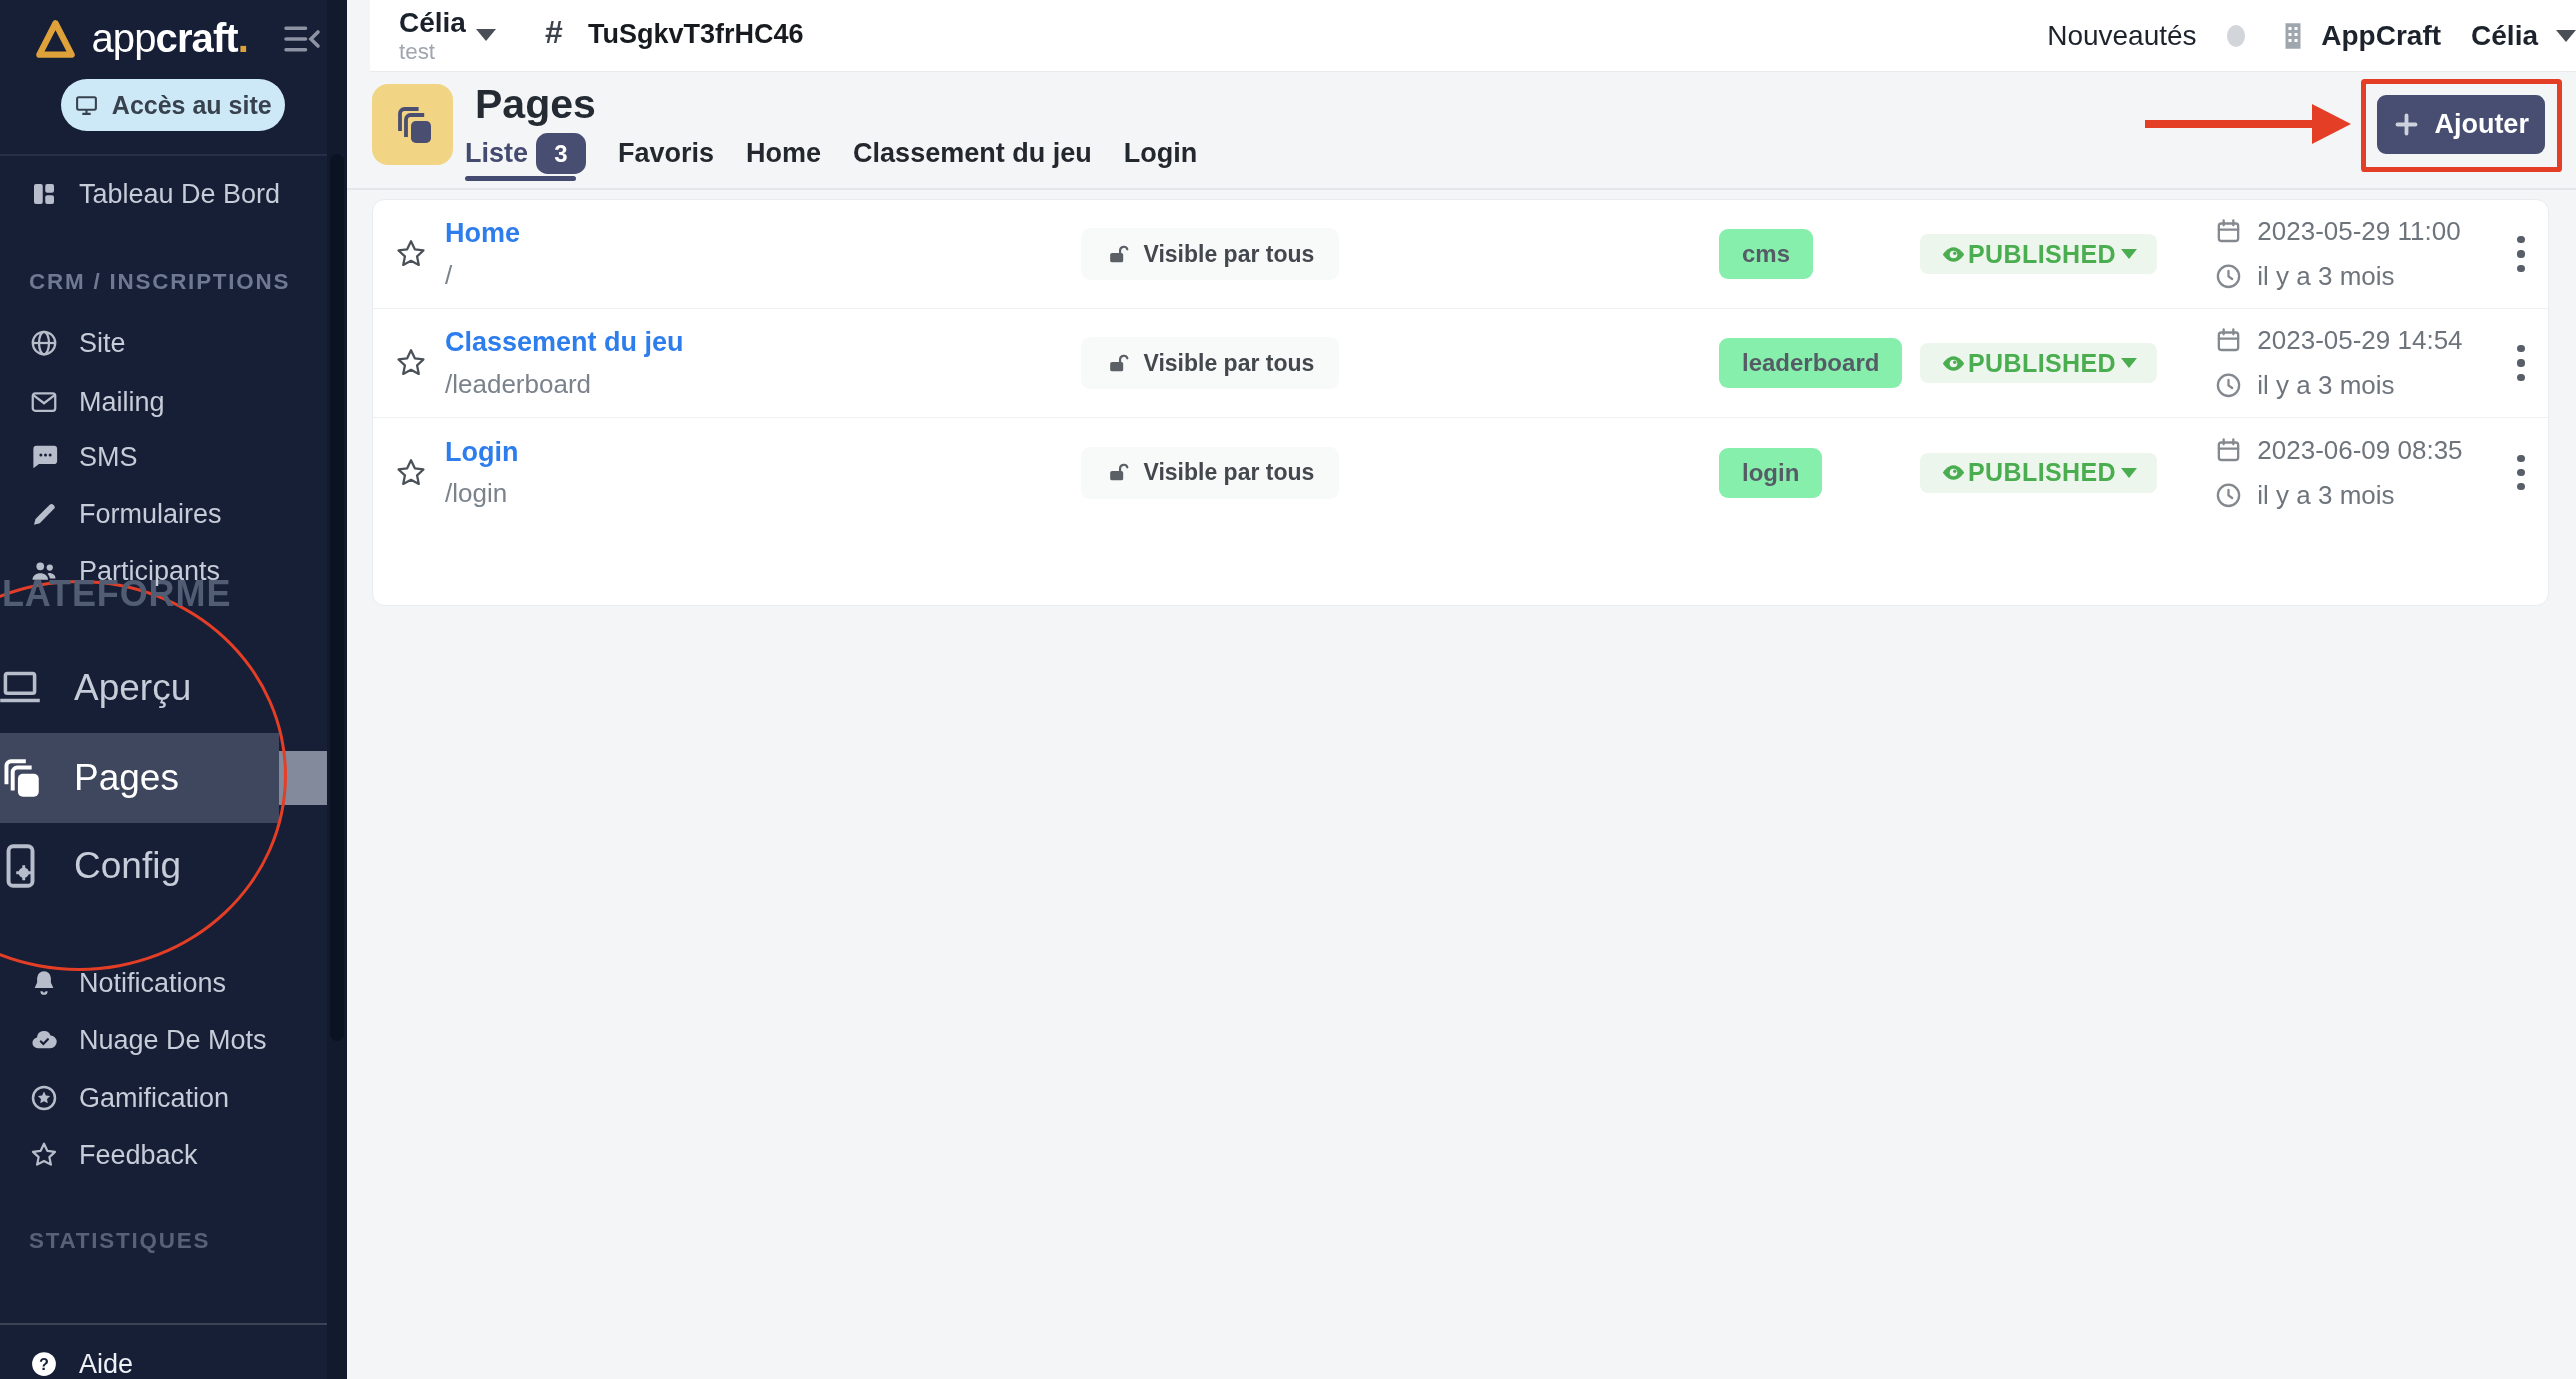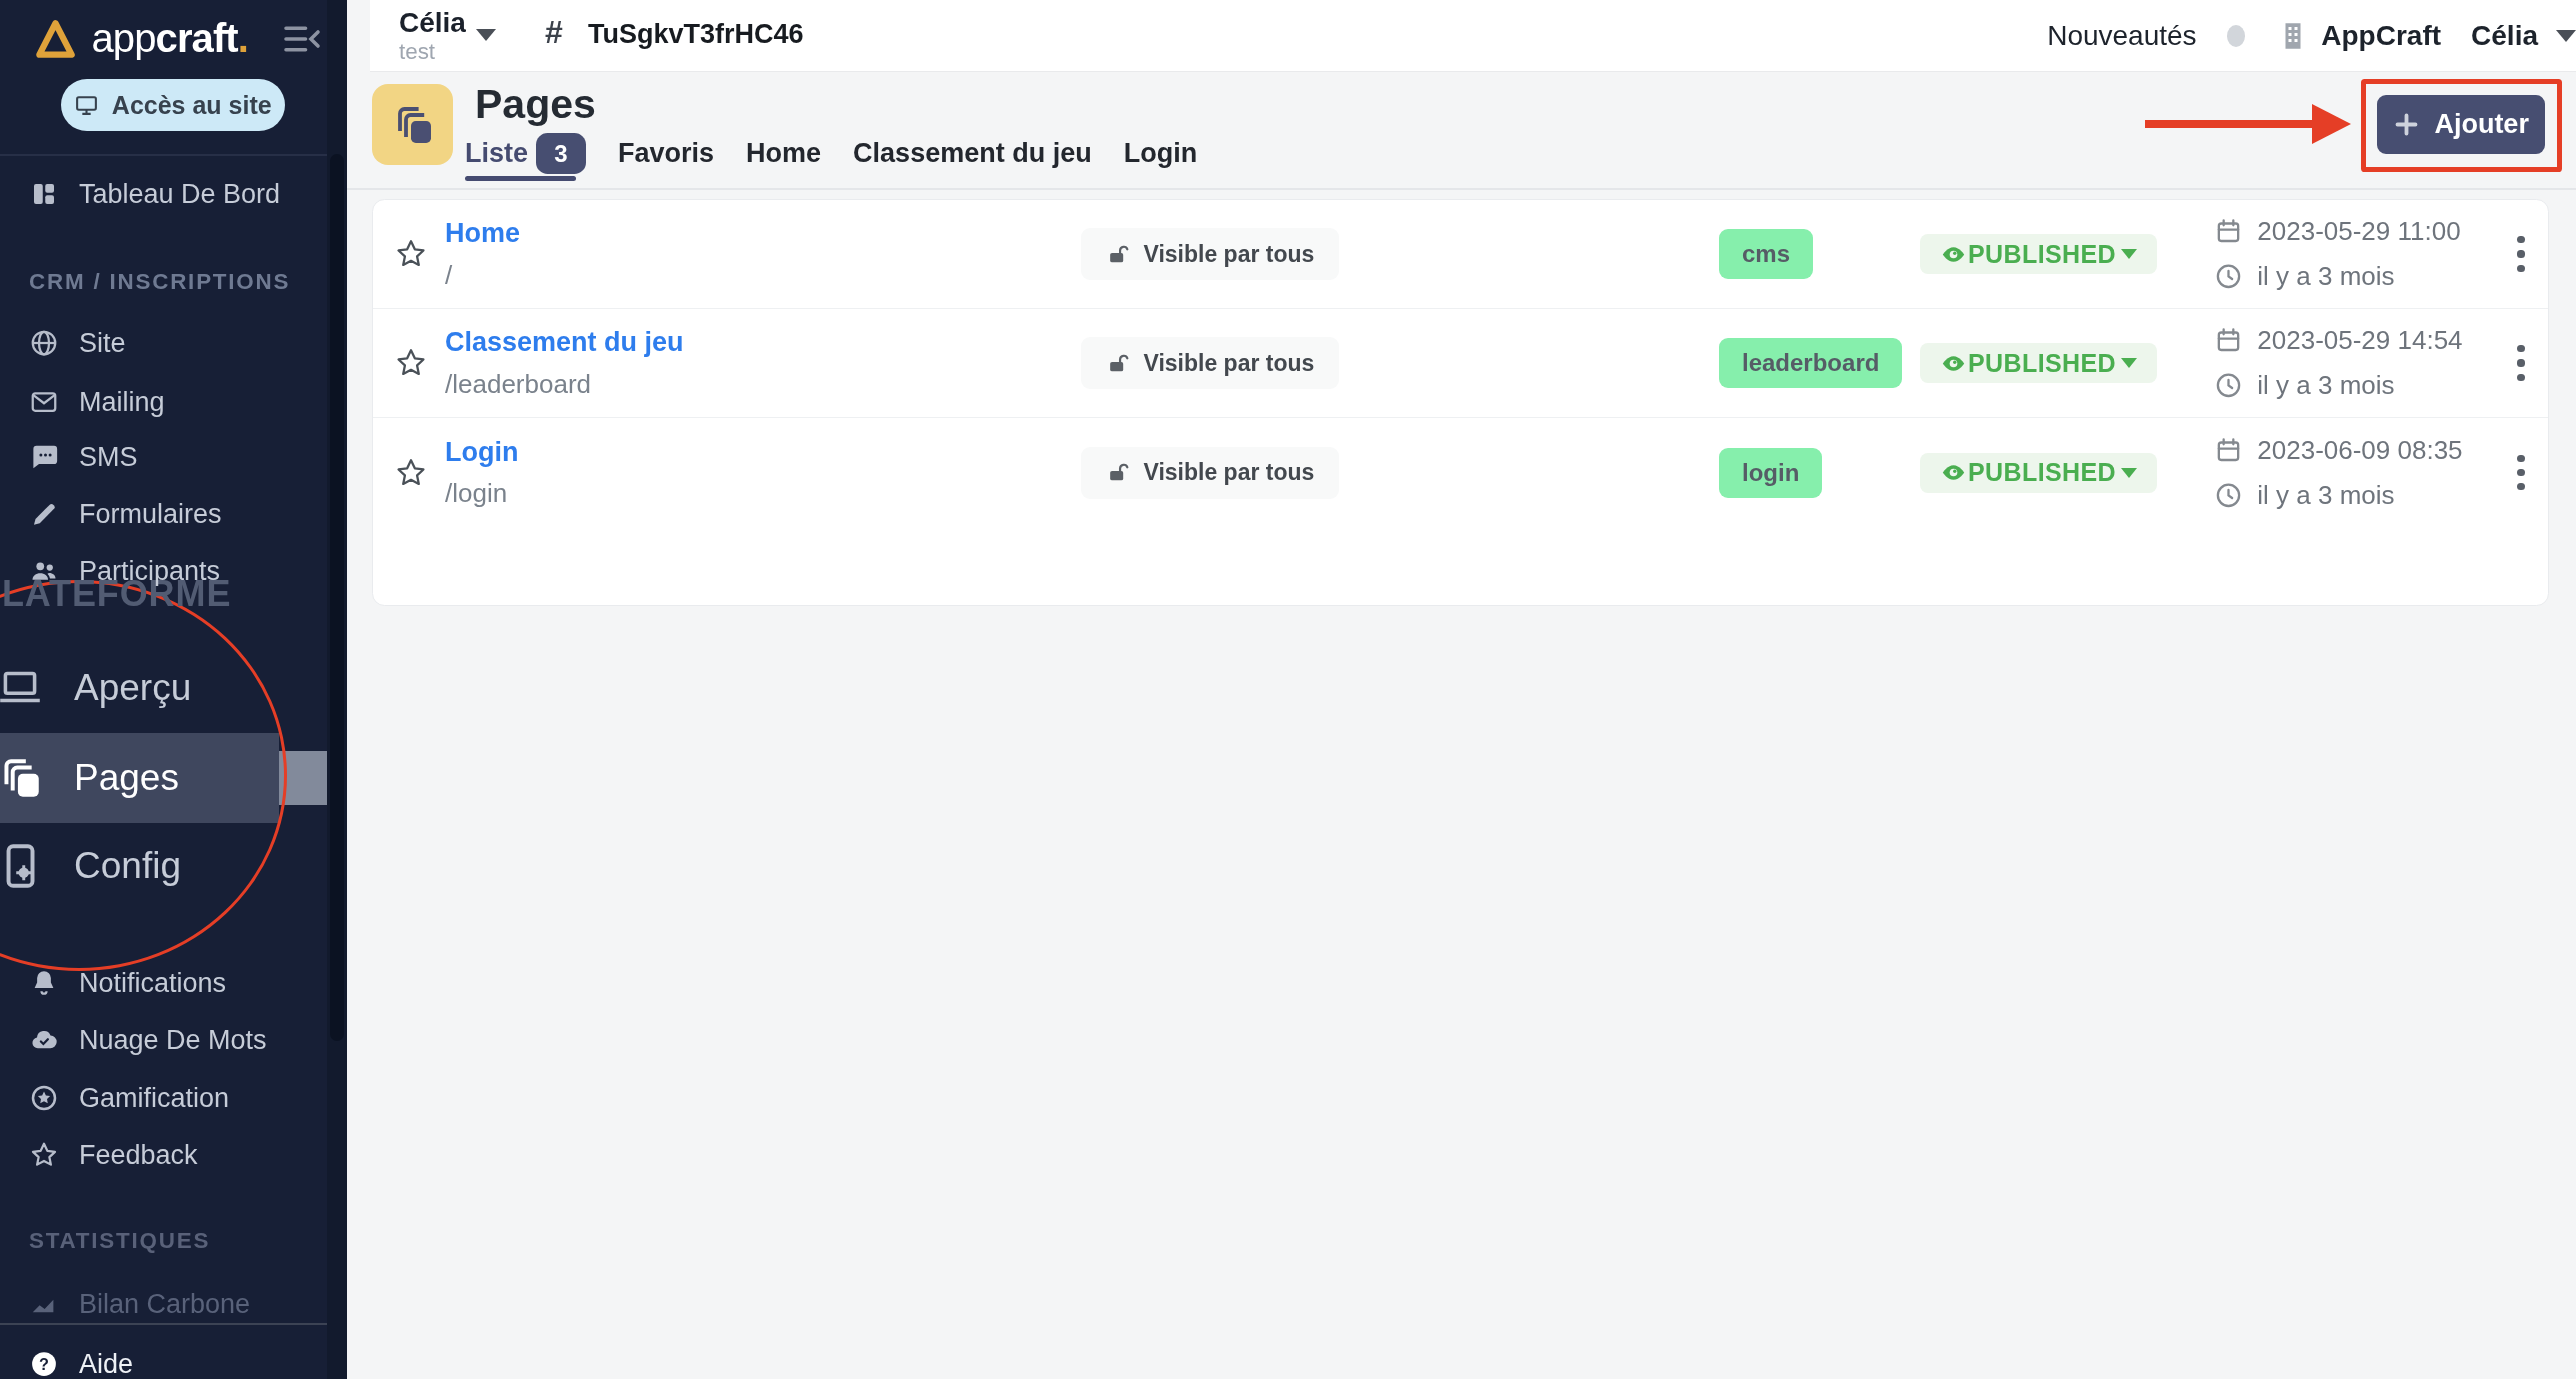--- a/index.html
+++ b/index.html
@@ -259,28 +259,20 @@
       <span class="ic">
           <svg viewBox="0 0 24 24" fill="none" stroke="currentColor" stroke-width="1.8" stroke-linejoin="round">
             <path d="M12 3l2.7 5.7 6.1.8-4.5 4.2 1.2 6L12 16.8l-5.5 2.9 1.2-6L3.2 9.5l6.1-.8z"></path>
           </svg>
         </span>
       <span class="lb">Feedback</span>
     </div>
 
     <div class="sec" style="top:1228px;color:#596179">STATISTIQUES</div>
 
-    <div class="nav dis" style="top:1275px">
-      <span class="ic">
-          <svg viewBox="0 0 24 24">
-            <path fill="currentColor" d="M3 18.5l5.5-5.5 4 3 7-7.5v10z"></path>
-          </svg>
-        </span>
-      <span class="lb">Bilan Carbone</span>
-    </div>
 
     <div class="side-div" style="top:1323px;background:#3c4354"></div>
 
     <div class="nav bright" style="top:1335px">
       <span class="ic">
           <svg viewBox="0 0 24 24" style="font-size:30px">
             <circle cx="12" cy="12" r="9.5" fill="#fff"></circle>
             <text x="12" y="16.5" text-anchor="middle" font-size="13" font-weight="bold" fill="#171f36">?</text>
           </svg>
         </span>

